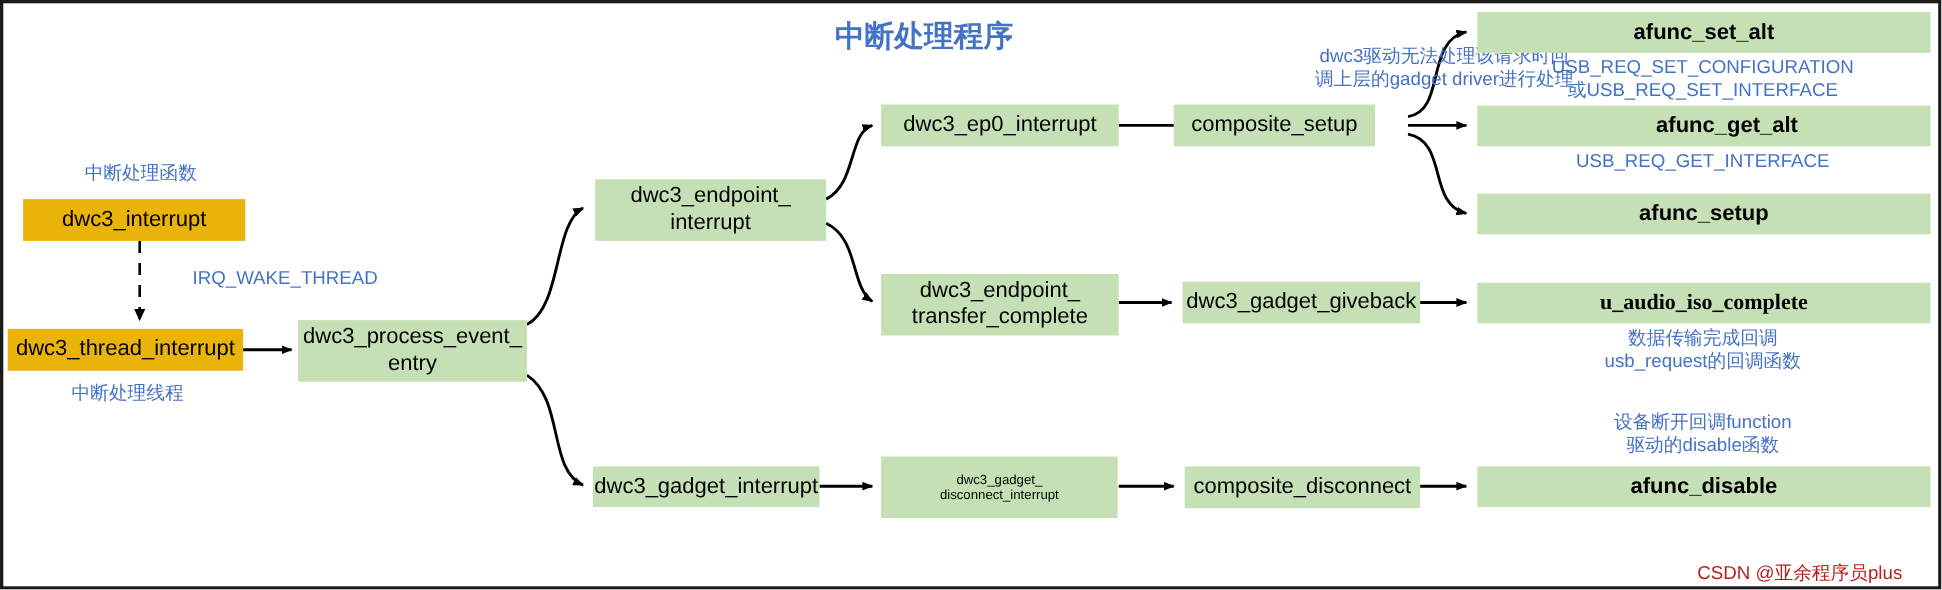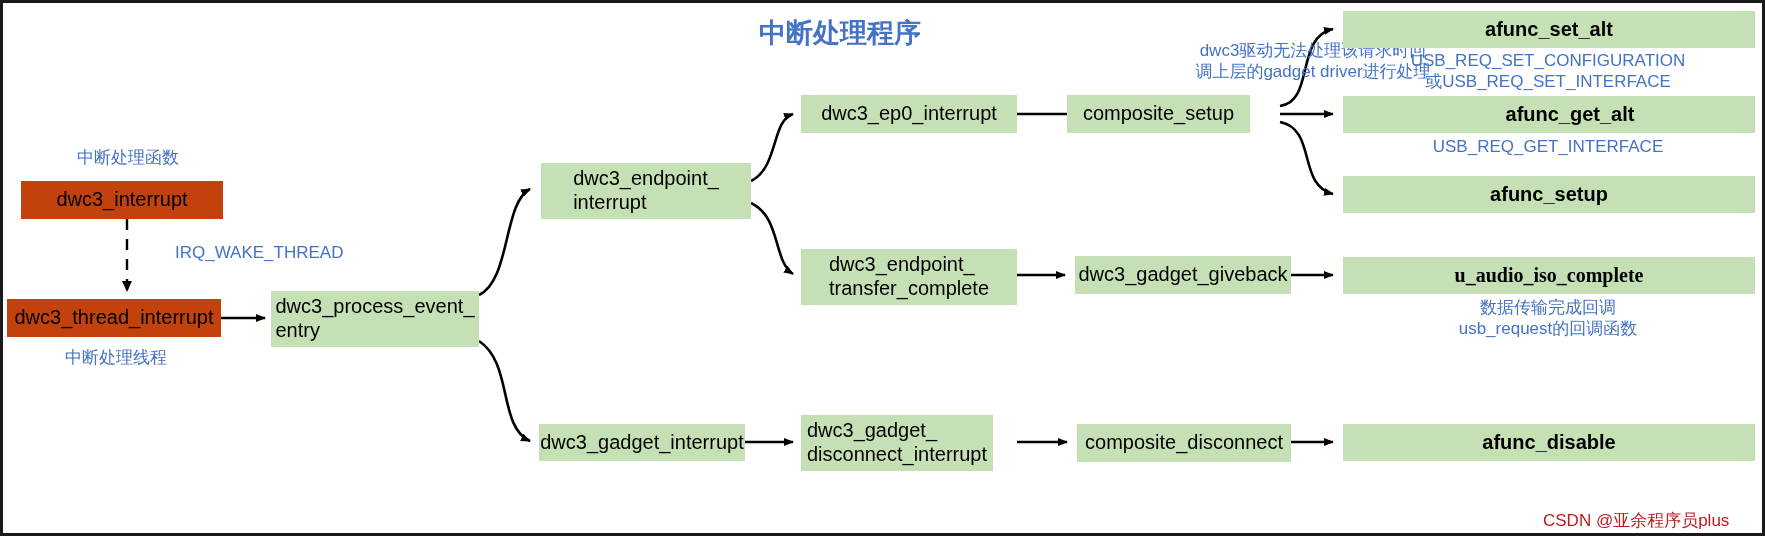--- a/index.html
+++ b/index.html
@@ -26,27 +26,27 @@
     width: 1765px;
     height: 536px;
     pointer-events: none;
   }
   .node {
     position: absolute;
     box-sizing: border-box;
     display: flex;
     align-items: center;
     justify-content: center;
-    text-align: left;
+    text-align: center;
     line-height: 1.18;
     color: #000000;
     white-space: pre-line;
   }
   .node.green  { background: #c5e0b4; }
-  .node.orange { background: #c2410c; }
+  .node.orange { background: #eab308; }
   .node.bold   { font-weight: bold; }
   .annot {
     position: absolute;
     color: #4472c4;
     text-align: center;
     line-height: 1.22;
     white-space: pre-line;
   }
   .title {
     position: absolute;
@@ -125,21 +125,21 @@
   <div class="node green" style="left:538px; top:160px; width:210px; height:56px; font-size:20px;">dwc3_endpoint_
 interrupt</div>
 
   <div class="node green" style="left:536px; top:421px; width:206px; height:37px; font-size:20px;">dwc3_gadget_interrupt</div>
 
   <div class="node green" style="left:798px; top:92px; width:216px; height:38px; font-size:20px;">dwc3_ep0_interrupt</div>
 
   <div class="node green" style="left:798px; top:246px; width:216px; height:56px; font-size:20px;">dwc3_endpoint_
 transfer_complete</div>
 
-  <div class="node green" style="left:798px; top:412px; width:192px; height:56px; font-size:20px;">dwc3_gadget_
+  <div class="node green" style="left:798px; top:412px; width:215px; height:56px; font-size:12px;">dwc3_gadget_
 disconnect_interrupt</div>
 
   <div class="annot" style="left:1140px; top:38px; width:340px; font-size:17px;">dwc3驱动无法处理该请求时回
 调上层的gadget driver进行处理</div>
 
   <div class="node green" style="left:1064px; top:92px; width:183px; height:38px; font-size:20px;">composite_setup</div>
 
   <div class="node green" style="left:1072px; top:253px; width:216px; height:38px; font-size:20px;">dwc3_gadget_giveback</div>
 
   <div class="node green" style="left:1074px; top:421px; width:214px; height:38px; font-size:20px;">composite_disconnect</div>
@@ -154,18 +154,20 @@
   <div class="annot" style="left:1330px; top:134px; width:430px; font-size:17px;">USB_REQ_GET_INTERFACE</div>
 
   <div class="node green bold" style="left:1340px; top:173px; width:412px; height:37px; font-size:20px;">afunc_setup</div>
 
 
   <div class="node green bold" style="left:1340px; top:254px; width:412px; height:37px; font-size:20px;font-family:Liberation Serif, serif;">u_audio_iso_complete</div>
 
   <div class="annot" style="left:1330px; top:295px; width:430px; font-size:17px;">数据传输完成回调
 usb_request的回调函数</div>
 
+  <div class="annot" style="left:1330px; top:371px; width:430px; font-size:17px;">设备断开回调function
+驱动的disable函数</div>
 
   <div class="node green bold" style="left:1340px; top:421px; width:412px; height:37px; font-size:20px;">afunc_disable</div>
 
   <div class="watermark" style="left:1540px; top:506px;">CSDN @亚余程序员plus</div>
 
 </div>
 
 </body></html>

